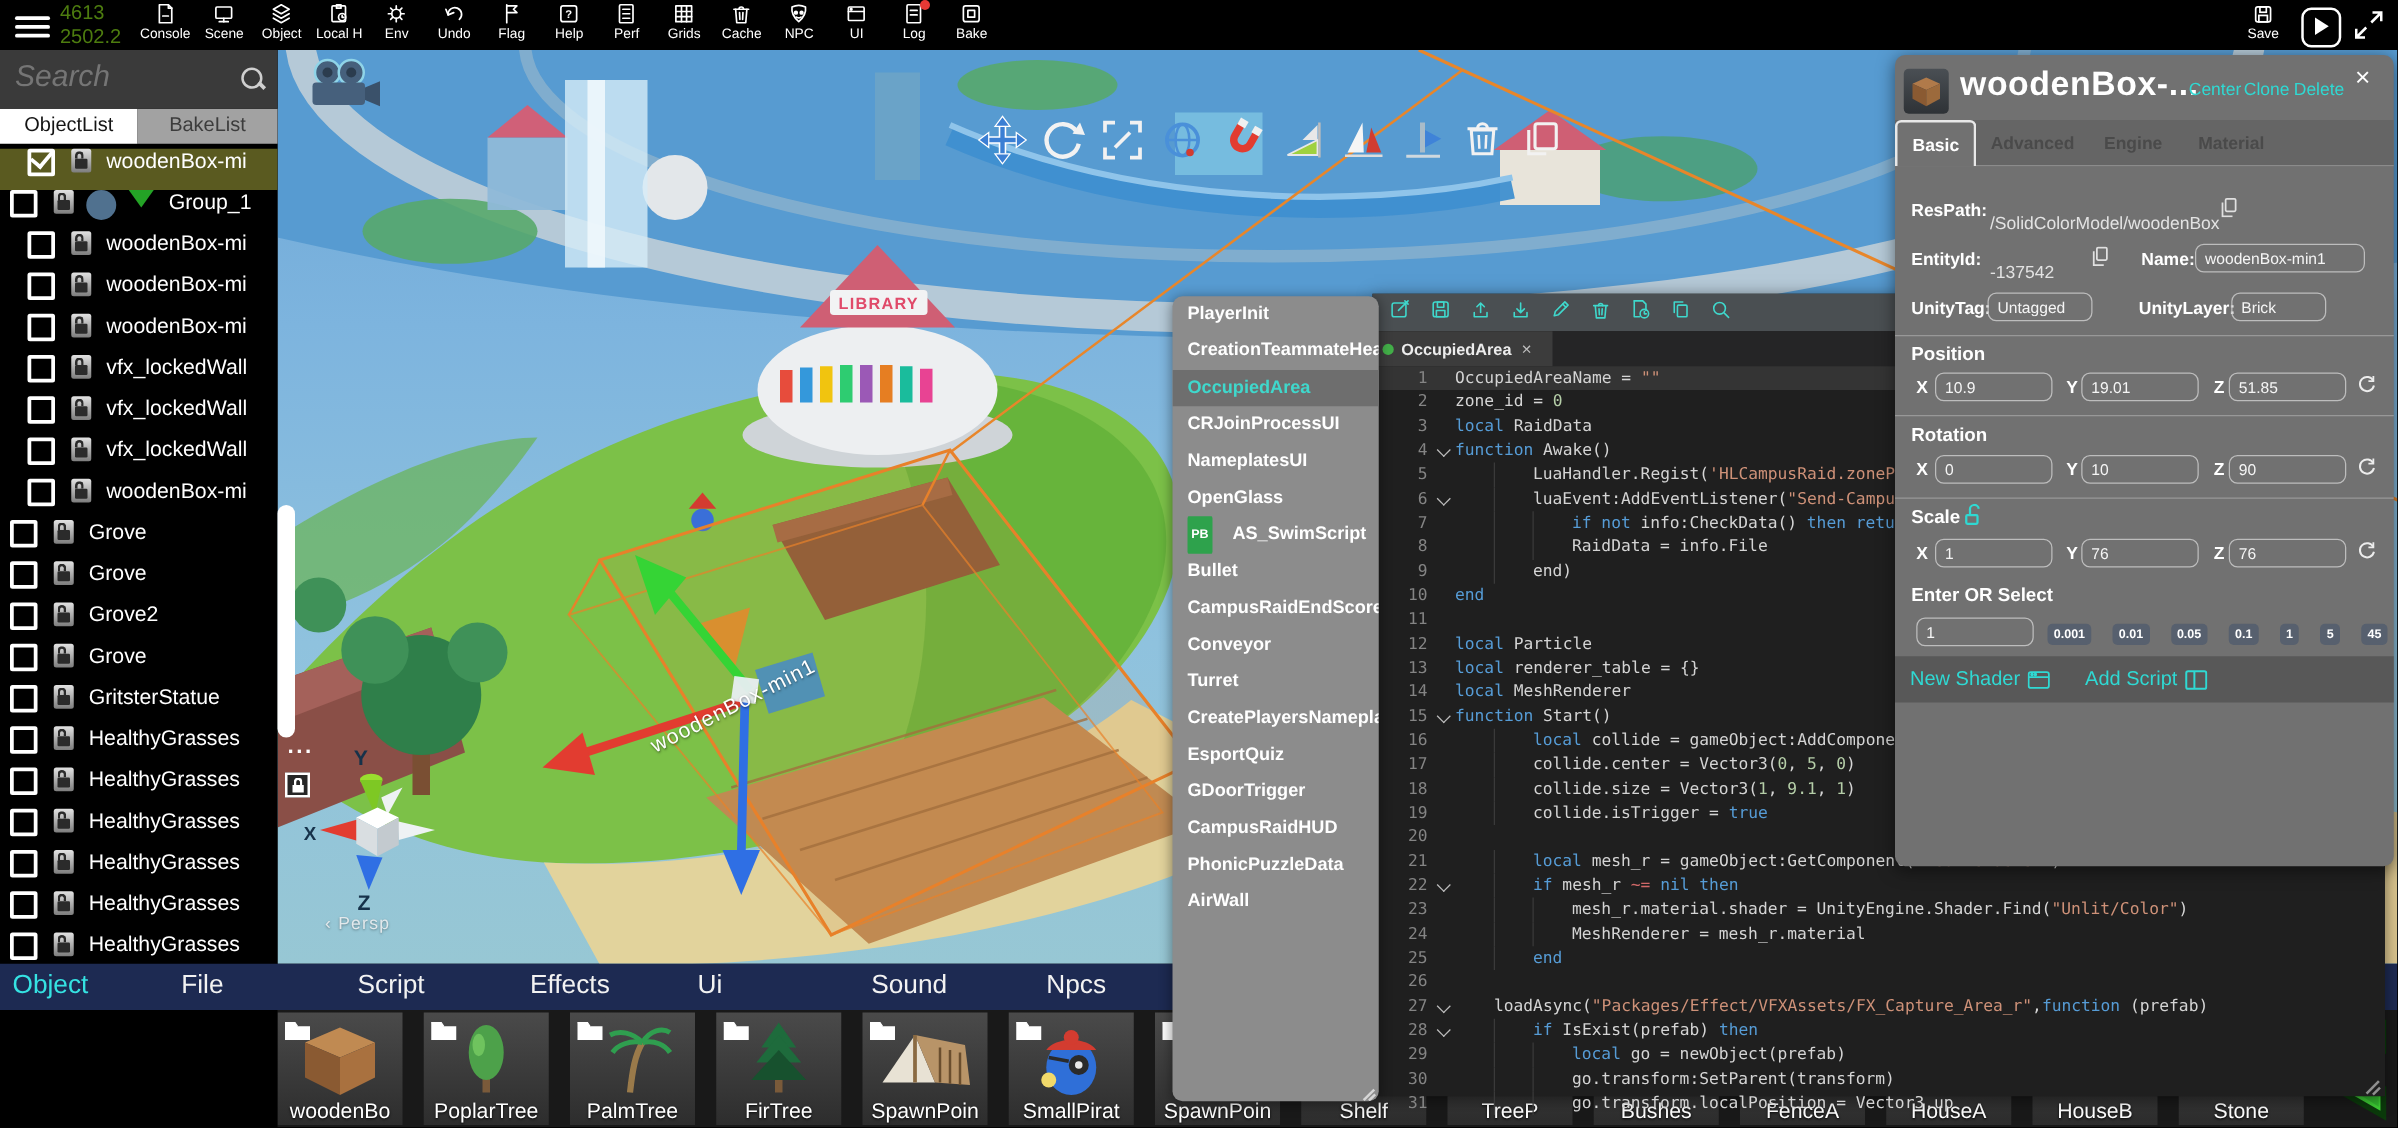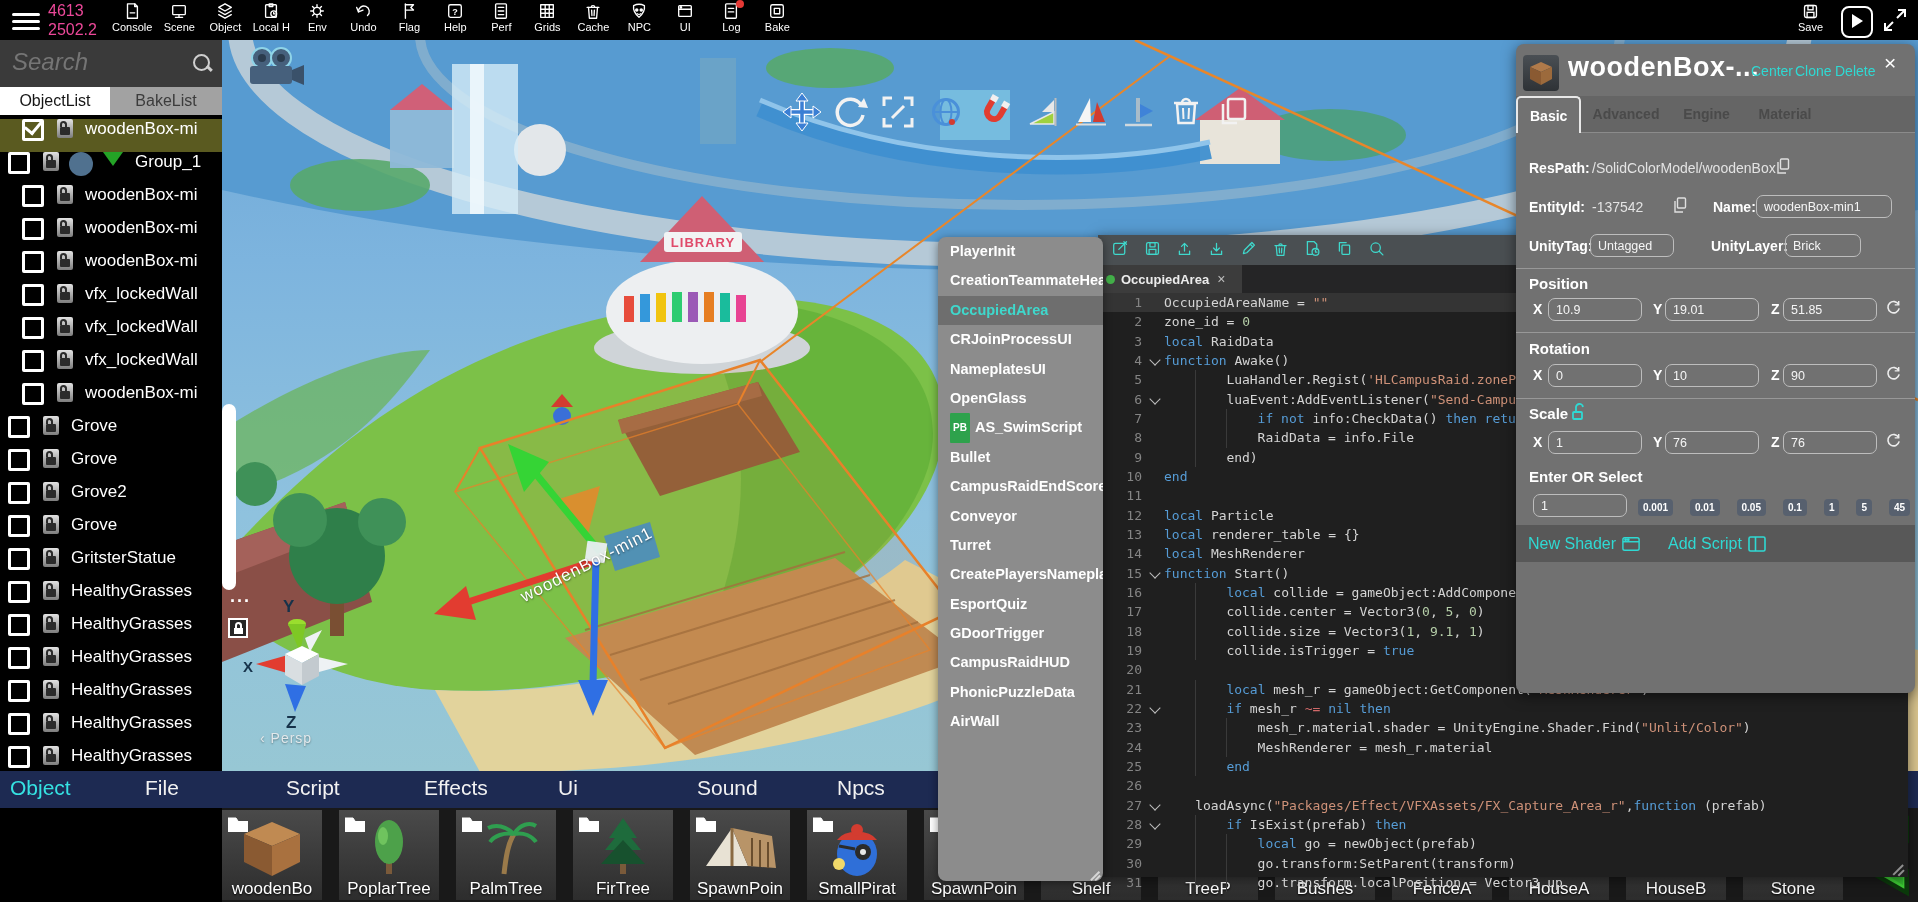--- a/index.html
+++ b/index.html
@@ -2,21 +2,21 @@
 <html><head>
 <meta charset="utf-8">
 <style>
   html,body{margin:0;padding:0;background:#000;font-family:"Liberation Sans",sans-serif;}
   #app{position:relative;width:1918px;height:902px;overflow:hidden;background:#000;}
 
   
   .topbar{position:absolute;left:0;top:0;width:1918px;height:40px;background:#000;z-index:50;}
   .burger{position:absolute;left:12px;top:9px;width:28px;height:22px;cursor:pointer;}
   .burger span{display:block;height:3px;background:#fff;border-radius:2px;margin:4px 0;}
-  .counter{position:absolute;left:48px;top:1px;color:#ec4899;font-size:16px;line-height:19px;}
+  .counter{position:absolute;left:48px;top:1px;color:#4d7c0f;font-size:16px;line-height:19px;}
   #topbar-items{position:absolute;left:112px;top:2px;display:flex;gap:8px;}
   .tb-item{display:flex;flex-direction:column;align-items:center;min-width:38px;color:#fff;cursor:pointer;position:relative;}
   .tb-item svg{width:18px;height:18px;color:#fff;}
   .tb-label{font-size:11px;margin-top:1px;white-space:nowrap;}
   .tb-dot{position:absolute;right:6px;top:-2px;width:8px;height:8px;border-radius:50%;background:#e53935;}
   .tb-save{position:absolute;left:1798px;top:3px;display:flex;flex-direction:column;align-items:center;color:#fff;cursor:pointer;}
   .tb-save svg{width:17px;height:17px;color:#fff;}
   .playbtn{position:absolute;left:1841px;top:6px;width:28px;height:28px;border:2.5px solid #fff;border-radius:8px;cursor:pointer;}
   .playbtn:after{content:"";position:absolute;left:9px;top:6px;border-left:11px solid #fff;border-top:7px solid transparent;border-bottom:7px solid transparent;}
   .expand{position:absolute;left:1883px;top:8px;width:24px;height:24px;cursor:pointer;color:#fff;}
@@ -56,21 +56,21 @@
   .vlock:before{content:"";position:absolute;left:5px;top:2px;width:7px;height:6px;border:2px solid #fff;border-bottom:0;border-radius:4px 4px 0 0;box-sizing:border-box;}
   .vlock:after{content:"";position:absolute;left:4px;top:8px;width:9px;height:6px;background:#fff;}
   .persp{position:absolute;left:38px;top:690px;color:#e3e9ec;font-size:14px;letter-spacing:1px;text-shadow:0 1px 2px rgba(0,0,0,.4);}
   .wscroll{position:absolute;left:222px;top:404px;width:14px;height:186px;background:#fff;border-radius:7px;z-index:7;}
   .vcam{position:absolute;left:26px;top:6px;}
 
   
   .spanel{position:absolute;left:938px;top:237px;width:165px;height:644px;background:#8c8c8c;border-radius:8px;z-index:30;box-shadow:0 2px 10px rgba(0,0,0,.45);overflow:hidden;}
   .sp-item{height:29.4px;line-height:29.4px;padding-left:12px;color:#fff;font-weight:600;font-size:14.5px;white-space:nowrap;overflow:hidden;cursor:pointer;display:flex;align-items:center;}
   .sp-item.sel{background:#6e6e6e;color:#3fd8cc;}
-  .pb{flex:none;display:inline-block;background:#2ea24c;color:#fff;font-size:10px;font-weight:bold;border-radius:3px;padding:1px 3px;margin-right:5px;}
+  .pb{flex:none;display:inline-block;background:#2ea24c;color:#fff;font-size:10px;font-weight:bold;border-radius:3px;padding:1px 3px;margin-right:16px;}
   .rsz{position:absolute;right:2px;bottom:2px;width:12px;height:12px;}
   .rsz:before,.rsz:after{content:"";position:absolute;background:#d6d6d6;height:1.5px;transform:rotate(-45deg);}
   .rsz:before{width:12px;left:0;top:8px;} .rsz:after{width:7px;left:5px;top:10px;}
 
   
   .editor{position:absolute;left:1098px;top:235px;width:810px;height:642px;background:#1f1f1f;z-index:25;box-shadow:0 2px 12px rgba(0,0,0,.5);}
   .etoolbar{height:30px;background:#4a4f52;display:flex;align-items:center;gap:15px;padding-left:14px;}
   .etoolbar svg{width:17px;height:17px;color:#3fd8cc;cursor:pointer;}
   .etabrow{height:28px;background:#252526;display:flex;}
   .etab{width:128px;height:28px;background:#3c3c3c;display:flex;align-items:center;gap:6px;padding:0 8px;cursor:pointer;}
@@ -94,21 +94,21 @@
   .inspector{position:absolute;left:1516px;top:44px;width:399px;height:649px;background:#717171;border-radius:8px;z-index:40;box-shadow:0 3px 14px rgba(0,0,0,.5);color:#fff;}
   .insp-icon{position:absolute;left:7px;top:11px;width:36px;height:36px;background:linear-gradient(#4a4f54,#2e3236);border-radius:4px;}
   .insp-title{position:absolute;left:52px;top:8px;font-size:27px;font-weight:bold;color:#fff;letter-spacing:.5px;}
   .insp-act{position:absolute;top:19px;font-size:14px;color:#2fd9d3;cursor:pointer;}
   .insp-x{position:absolute;left:368px;top:7px;font-size:21px;color:#fff;cursor:pointer;}
   .itabs{position:absolute;left:0;top:52px;width:399px;height:36px;background:#656565;border-bottom:1px solid #8b8b8b;}
   .itab{position:absolute;top:0;height:35px;display:flex;align-items:center;justify-content:center;font-size:14px;cursor:pointer;}
   .itab.on{background:#717171;border:2px solid #e8e8e8;border-bottom:none;border-radius:5px 5px 0 0;color:#fff;font-weight:bold;padding:0 12px;}
   .itab.off{color:#4a4a4a;font-weight:bold;}
   .ilabel{position:absolute;font-size:14px;font-weight:bold;color:#fff;}
-  .ivalue{position:absolute;font-size:14px;color:#e3e3e3;}
+  .ivalue{position:absolute;font-size:14px;color:#e3e3e3;margin-top:10px;}
   .iinput{position:absolute;background:transparent;border:1.6px solid #bdbdbd;border-radius:7px;color:#f5f5f5;font-size:12.5px;padding:0 7px;height:23px;box-sizing:border-box;font-family:"Liberation Sans",sans-serif;outline:none;}
   .ihr{position:absolute;left:0;width:399px;height:1px;background:rgba(255,255,255,.28);}
   .axl{position:absolute;font-size:14px;font-weight:bold;color:#fff;}
   .icopy{position:absolute;width:14px;height:16px;cursor:pointer;}
   .irefresh{position:absolute;width:17px;height:17px;cursor:pointer;color:#ececec;}
   .chips{position:absolute;left:122px;top:455px;display:flex;gap:17px;align-items:center;}
   .chip{background:#57606e;color:#fff;font-size:10px;font-weight:bold;border-radius:4px;padding:3px 5px;cursor:pointer;}
   .istrip{position:absolute;left:0;top:481px;width:399px;height:37px;background:#585858;display:flex;align-items:center;gap:10px;padding-left:12px;box-sizing:border-box;}
   .iscript{color:#2fd9d3;font-size:16px;cursor:pointer;display:flex;align-items:center;gap:6px;}
   .iscript svg{width:18px;height:16px;color:#2fd9d3;}

